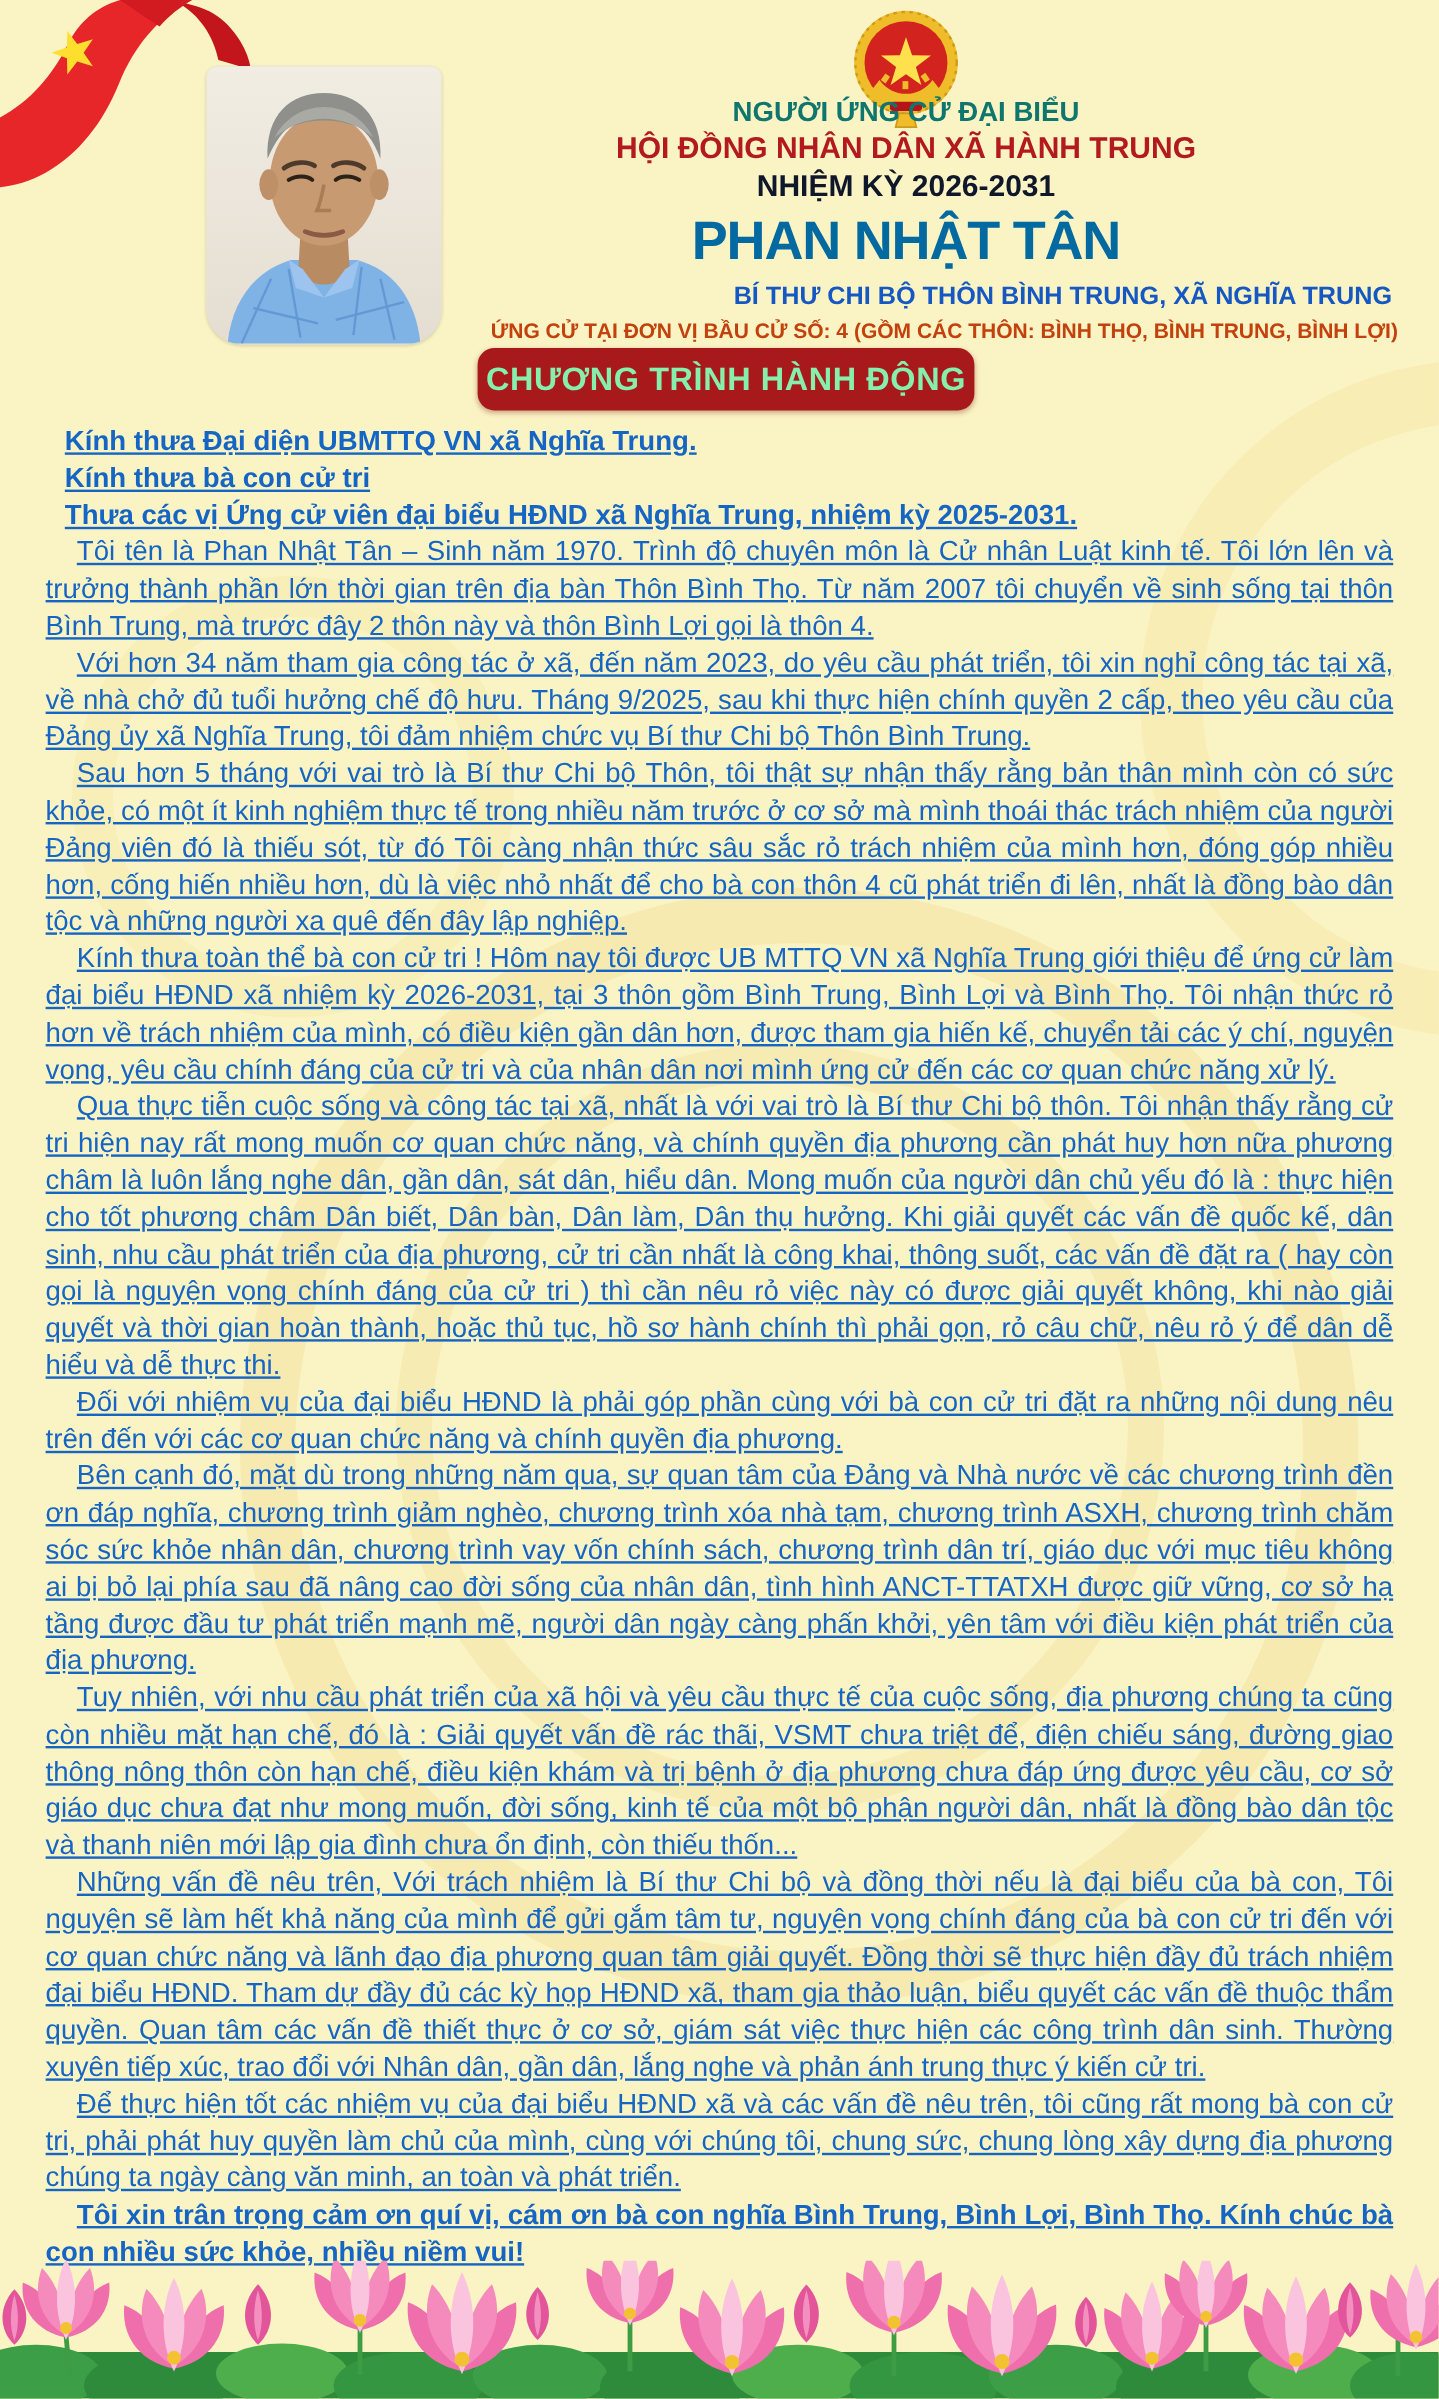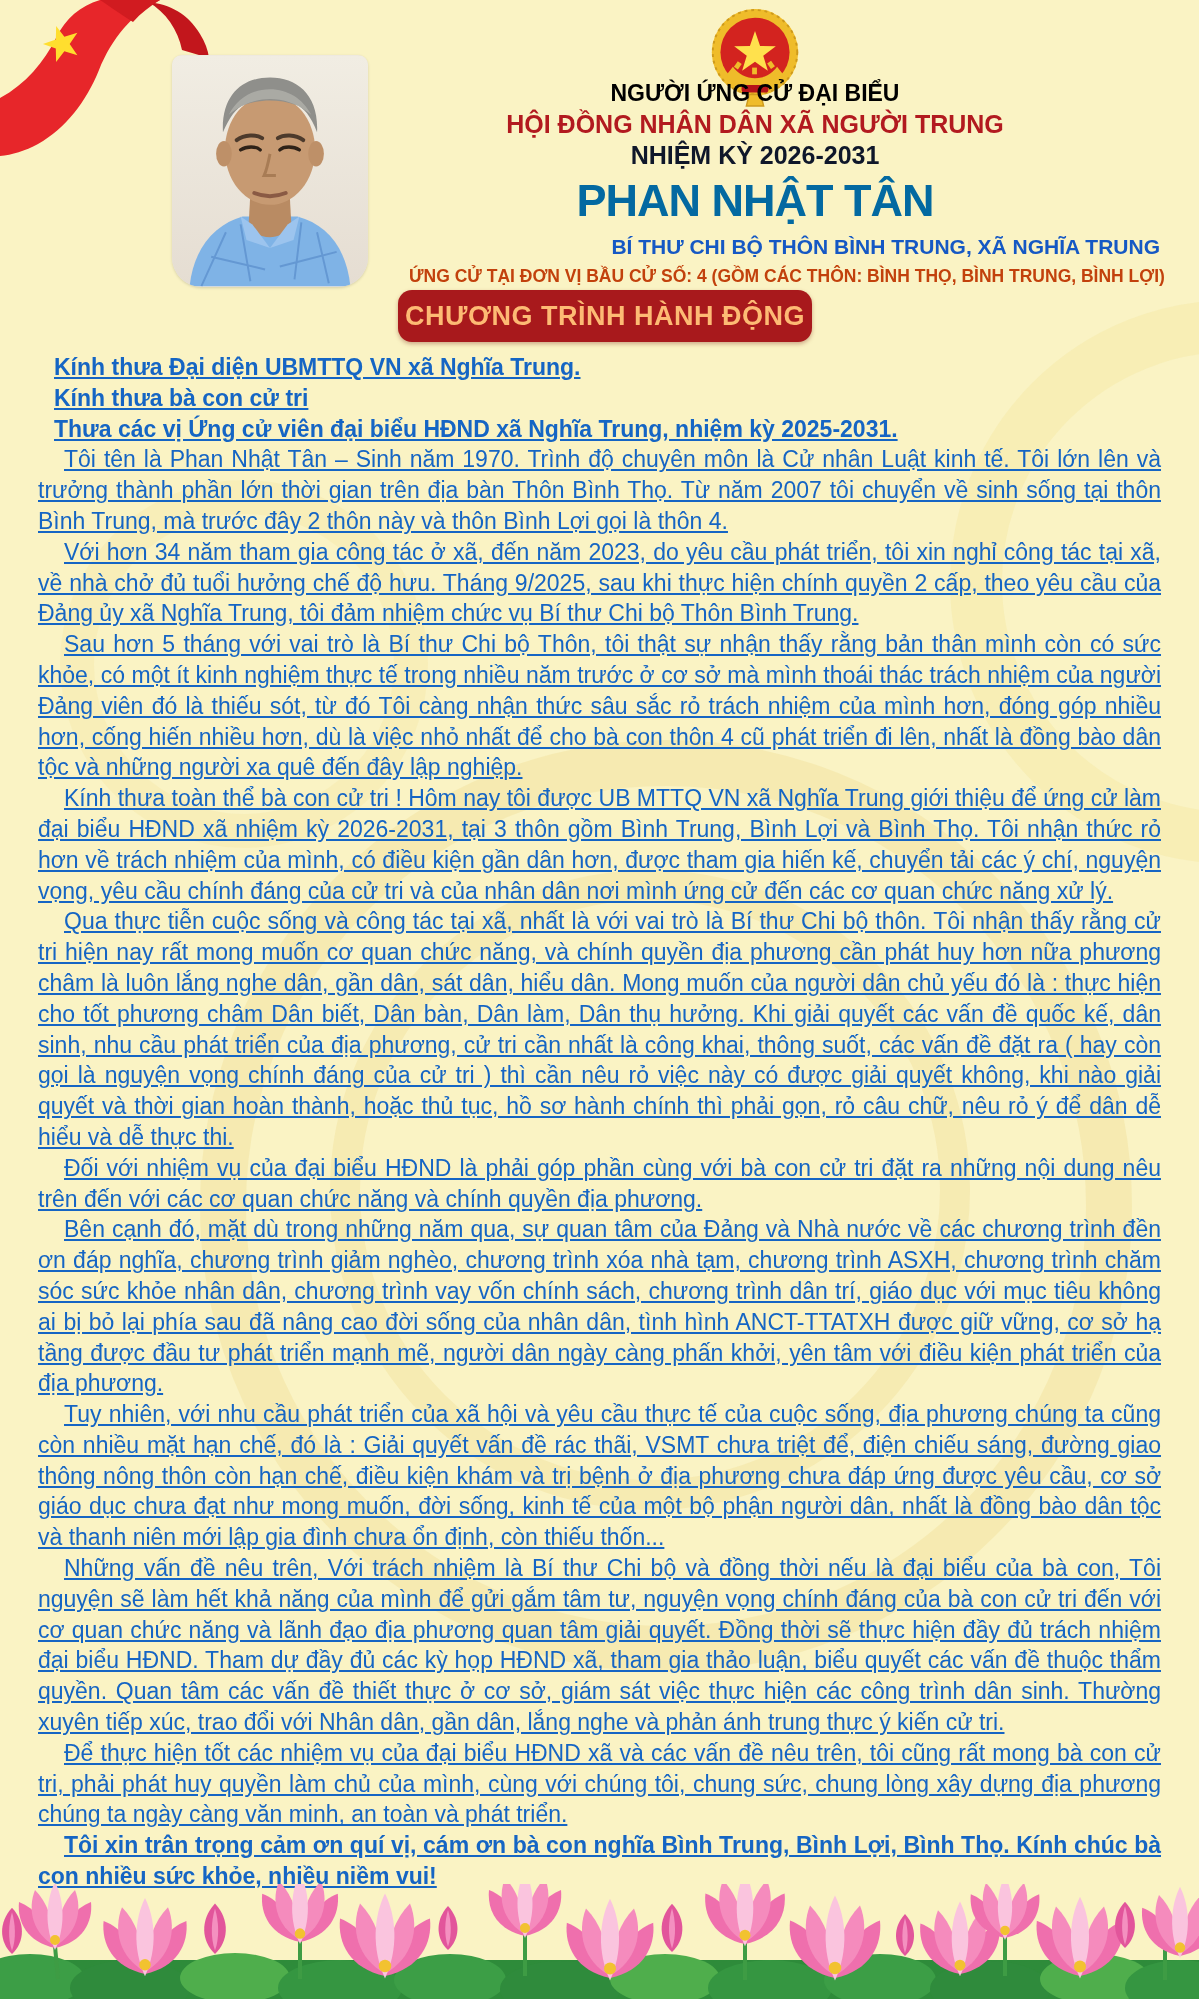--- a/index.html
+++ b/index.html
@@ -17,31 +17,31 @@
   .flag{position:absolute;left:0;top:0;width:212px;height:162px;}
 
   .portrait{position:absolute;left:172px;top:55px;width:196px;height:232px;
             border-radius:10px 10px 30px 30px;overflow:hidden;
             background:#EDE8DE;box-shadow:0 1px 3px rgba(0,0,0,.15);}
   .portrait svg{display:block;width:100%;height:100%;}
 
   .emblem{position:absolute;left:707px;top:8px;width:96px;height:100px;}
 
   .headtext{position:absolute;left:350px;top:80px;width:810px;text-align:center;}
-  .org1{font-size:23px;font-weight:bold;color:#000000;line-height:27px;}
+  .org1{font-size:23px;font-weight:bold;color:#0f766e;line-height:27px;}
   .org2{font-size:25px;font-weight:bold;color:#B21A1F;line-height:29px;margin-top:3px;}
   .org3{font-size:25px;font-weight:bold;color:#0f172a;line-height:27px;margin-top:3px;}
   .cname{font-size:45px;font-weight:bold;color:#0369a1;line-height:50px;margin-top:7px;letter-spacing:-1px;}
   .cpos{font-size:21px;font-weight:bold;color:#1558C4;line-height:24px;margin-top:9px;text-align:right;}
   .cunit{font-size:17.5px;font-weight:bold;color:#c2410c;line-height:21px;margin-top:7px;transform:translateX(32px);}
 
   .banner{position:absolute;left:398px;top:290px;width:414px;height:52px;background:#A8191C;
           border-radius:14px;display:flex;align-items:center;justify-content:center;
           box-shadow:0 2px 4px rgba(120,30,20,.35);}
-  .banner span{color:#fdba74;font-weight:bold;font-size:27px;letter-spacing:.5px;white-space:nowrap;}
+  .banner span{color:#86efac;font-weight:bold;font-size:27px;letter-spacing:.5px;white-space:nowrap;}
 
   .speech{position:absolute;left:38px;top:352px;width:1123px;color:#1565C4;
           font-size:23px;line-height:30.8px;text-decoration:underline;}
   .speech p{margin:0;text-align:justify;text-indent:26px;}
   .speech p.sal{font-weight:bold;text-align:left;text-indent:16px;}
   .speech p.closing{font-weight:bold;}
 
   .lotus{position:absolute;left:0;bottom:0;width:1199px;height:115px;}
 </style>
 </head>
@@ -107,21 +107,21 @@
       <rect x="64" y="56" width="5" height="7" transform="rotate(-35 66 59)"></rect>
     </g>
     <polygon fill="#FFE14D" points="50,24 55.3,39.5 71.7,39.8 58.6,49.7 63.4,65.4 50,56 36.6,65.4 41.4,49.7 28.3,39.8 44.7,39.5"></polygon>
     <rect x="36" y="80" width="28" height="8" rx="3" fill="#B5131A"></rect>
     <polygon points="44,90 56,90 59,102 41,102" fill="#EFBC2A"></polygon>
     <polygon points="44,90 56,90 59,102 41,102" fill="none" stroke="#CE9A1C" stroke-width="1.5"></polygon>
   </svg>
 
   <div class="headtext">
     <div class="org1">NGƯỜI ỨNG CỬ ĐẠI BIỂU</div>
-    <div class="org2">HỘI ĐỒNG NHÂN DÂN XÃ NGƯỜI TRUNG</div>
+    <div class="org2">HỘI ĐỒNG NHÂN DÂN XÃ HÀNH TRUNG</div>
     <div class="org3">NHIỆM KỲ 2026-2031</div>
     <div class="cname">PHAN NHẬT TÂN</div>
     <div class="cpos">BÍ THƯ CHI BỘ THÔN BÌNH TRUNG, XÃ NGHĨA TRUNG</div>
     <div class="cunit">ỨNG CỬ TẠI ĐƠN VỊ BẦU CỬ SỐ: 4 (GỒM CÁC THÔN: BÌNH THỌ, BÌNH TRUNG, BÌNH LỢI)</div>
   </div>
 
   <div class="banner">
     <span>CHƯƠNG TRÌNH HÀNH ĐỘNG</span>
   </div>
 

